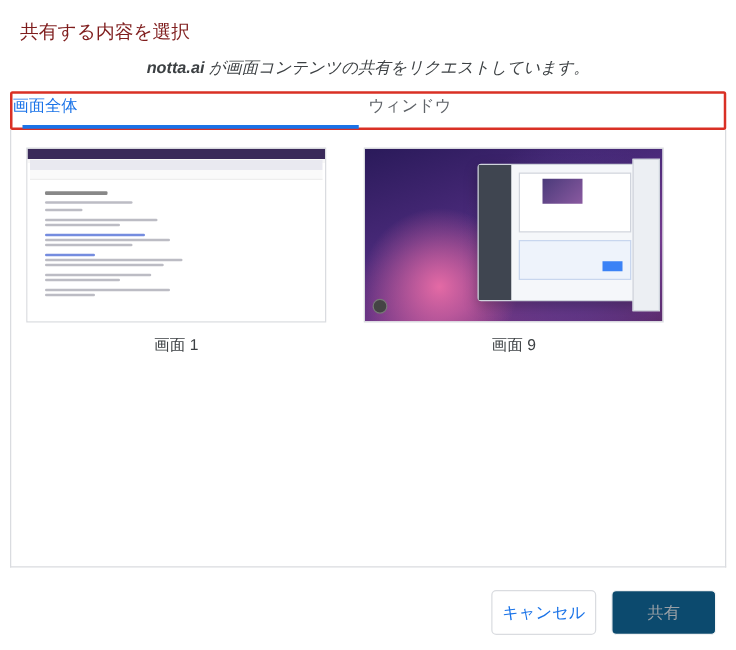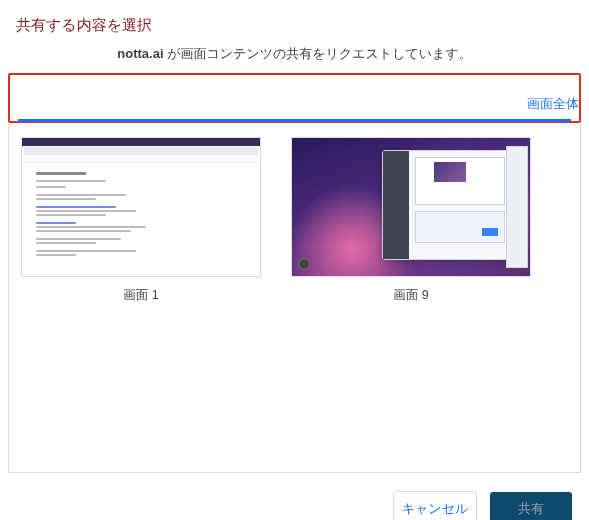--- a/index.html
+++ b/index.html
@@ -17,38 +17,39 @@
   .title {
     font-size: 15px;
     color: #7f1d1d;
     margin-bottom: 10px;
   }
   .subtitle {
     text-align: center;
     font-size: 13px;
     color: #3c4043;
     margin-bottom: 10px;
+    font-style: italic;
   }
   .subtitle .domain {
     font-weight: 600;
   }
   .tabs-wrap {
     border: 2px solid #d93025;
     border-radius: 2px;
     margin: 0 -8px 0 -8px;
   }
   .tabs {
     display: flex;
     justify-content: space-around;
     align-items: stretch;
   }
   .tab {
     flex: 1;
-    text-align: right;
-    padding: 20px 0 8px 0;
+    text-align: left;
+    padding: 1px 0 8px 0;
     font-size: 13px;
     color: #5f6368;
     cursor: pointer;
     position: relative;
   }
   .tab.active {
     color: #1a73e8;
   }
   .tab.active::after {
     content: "";
@@ -152,20 +153,23 @@
 <div class="dialog">
   <div class="title">共有する内容を選択</div>
   <div class="subtitle">
     <span class="domain">notta.ai</span><span> が画面コンテンツの共有をリクエストしています。</span>
   </div>
 
   <div class="tabs-wrap">
     <div class="tabs">
       <div class="tab active">
         <span>画面全体</span>
+      </div>
+      <div class="tab">
+        <span>ウィンドウ</span>
       </div>
     </div>
   </div>
 
   <div class="panel">
     <div class="screens">
 
       <div class="screen-card">
         <div class="thumb">
           <div class="t1-bg"></div>

